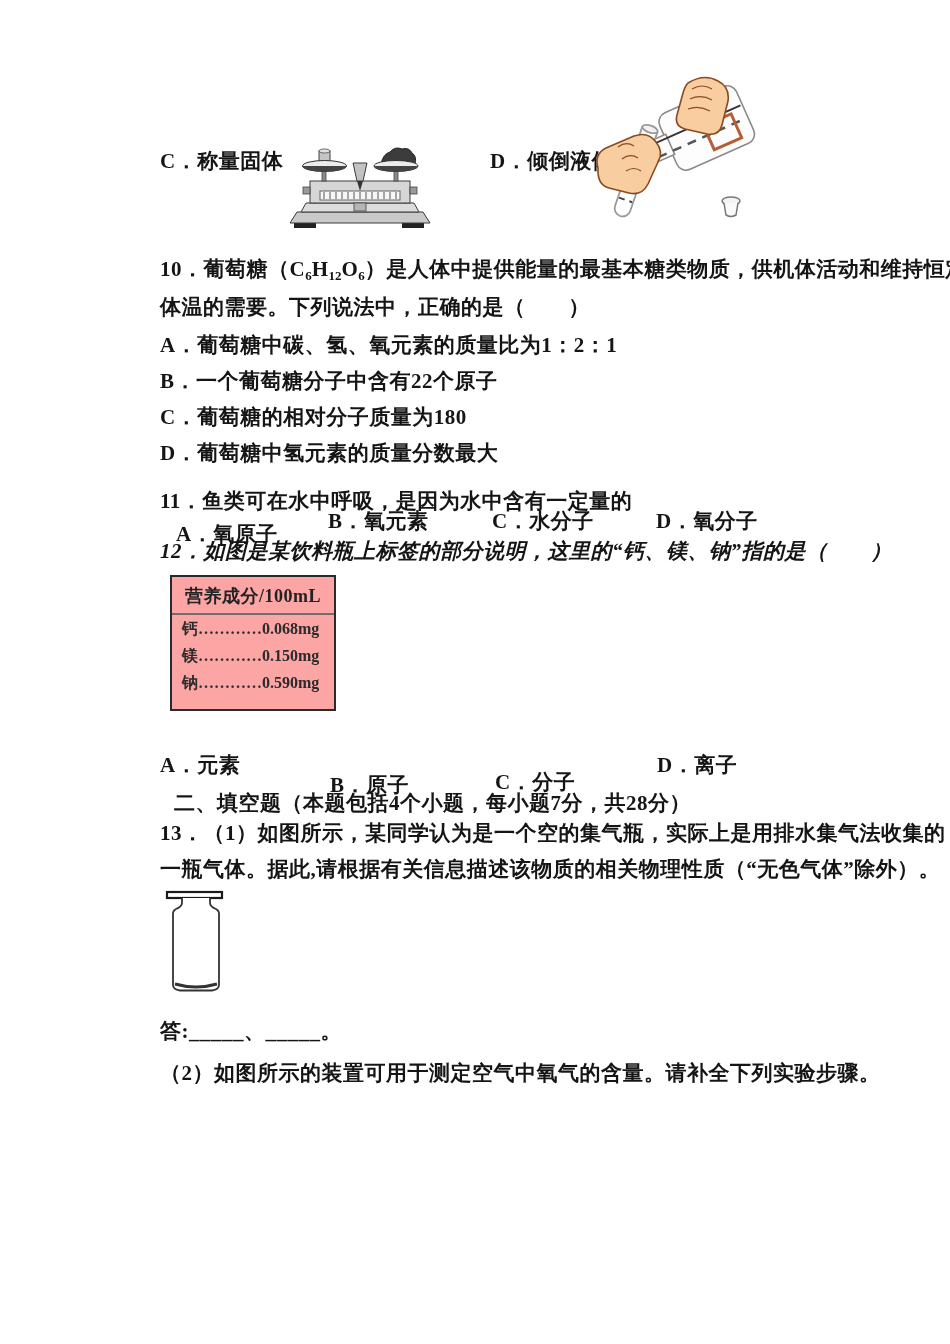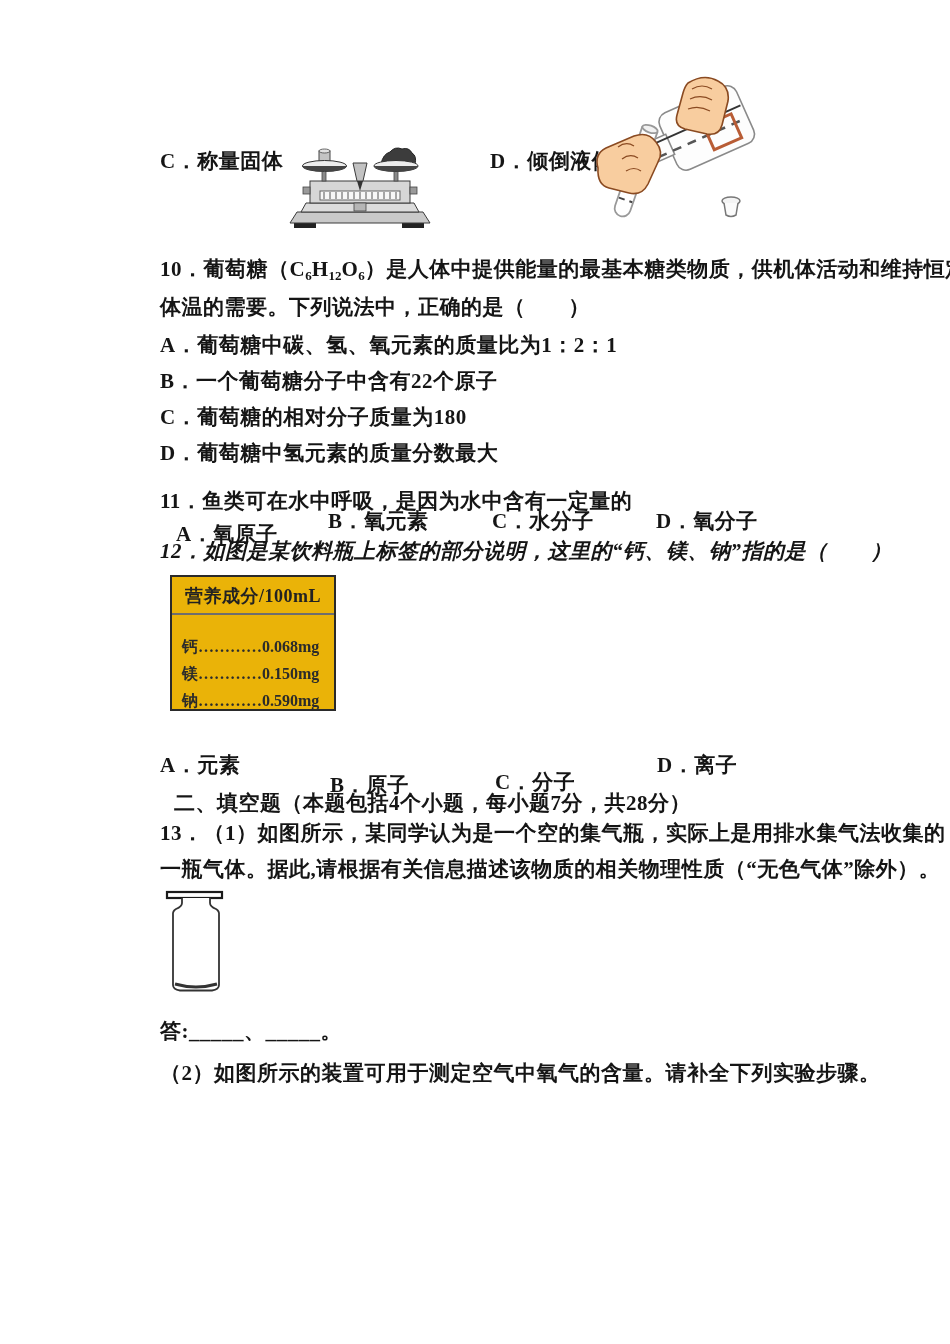--- a/index.html
+++ b/index.html
@@ -6,27 +6,27 @@
   .page{
     position:relative;width:950px;height:1238px;background:#ffffff;overflow:hidden;
     font-family:"Liberation Serif","DejaVu Serif",serif;
     color:#151515;font-weight:700;
   }
   .abs{position:absolute;white-space:nowrap;}
   .t{font-size:21px;letter-spacing:0.5px;line-height:26px;}
   .sub{font-size:13px;vertical-align:-4px;letter-spacing:0;}
   .labelbox{
     position:absolute;left:170px;top:575px;width:166px;height:136px;
-    border:2px solid #2a2a2a;background:#eab308;box-sizing:border-box;
+    border:2px solid #2a2a2a;background:#fca5a5;box-sizing:border-box;
   }
   .labelbox .hdr{
     text-align:center;font-size:18px;letter-spacing:0.5px;color:#222;
     padding:7px 0 5px 0;border-bottom:2px solid #6e6e6e;
   }
-  .labelbox .rows{padding:18px 0 0 10px;}
+  .labelbox .rows{padding:0 0 0 10px;}
   .labelbox .row{font-size:16px;line-height:27px;color:#2b2b2b;letter-spacing:0;}
   svg{display:block;}
 </style>
 </head>
 <body>
 
 <div class="page">
 
   <div class="abs t" style="left:160px;top:148px;">C．称量固体</div>
 

